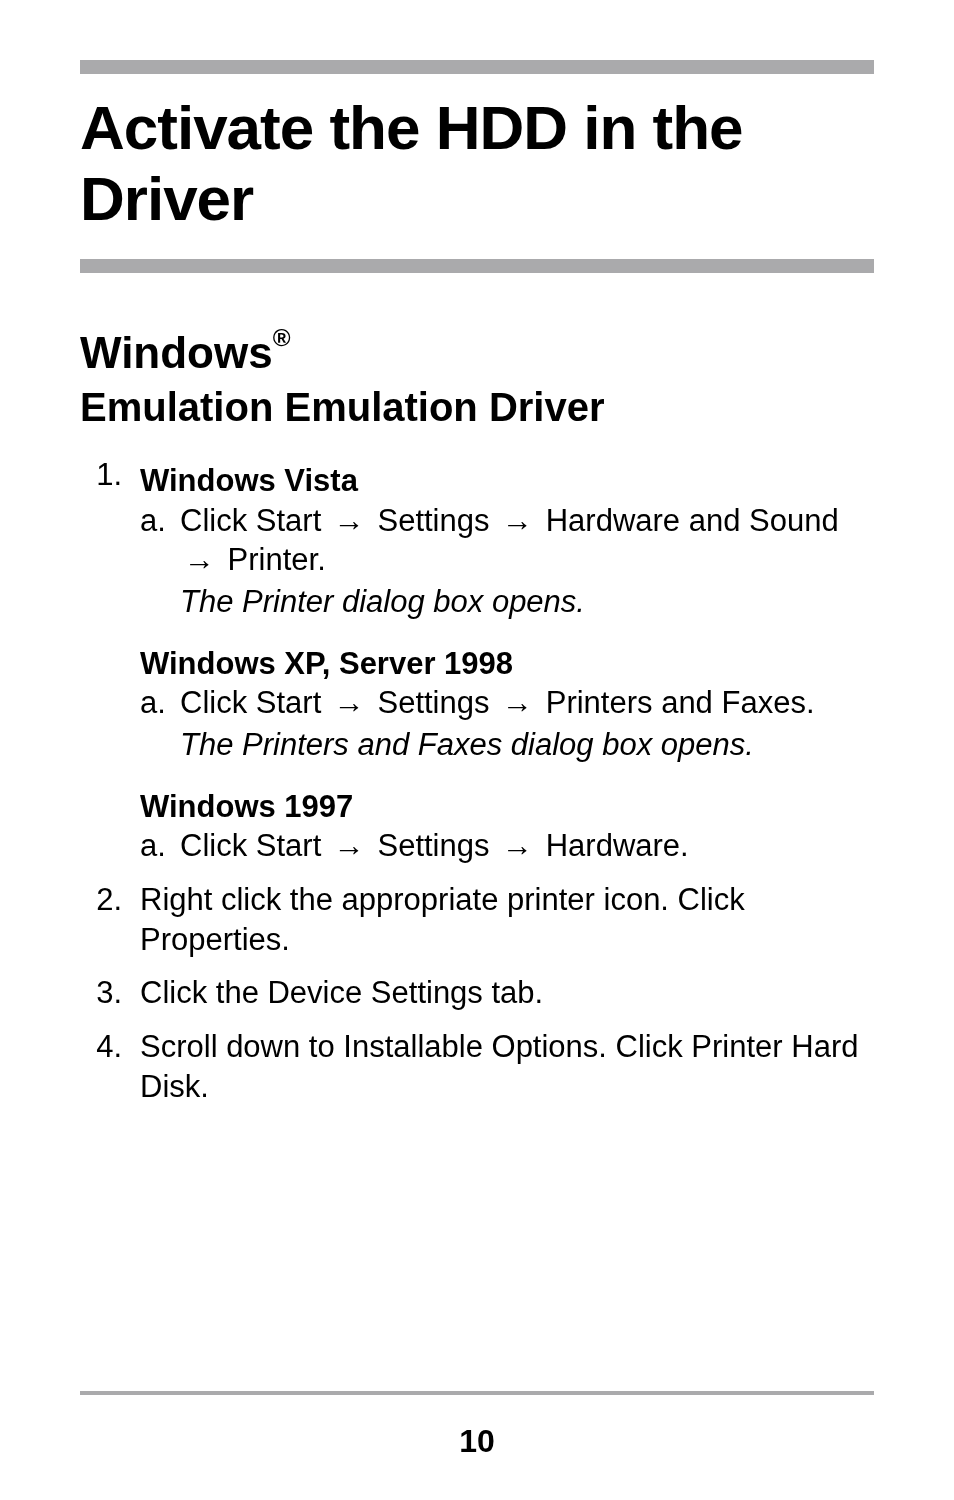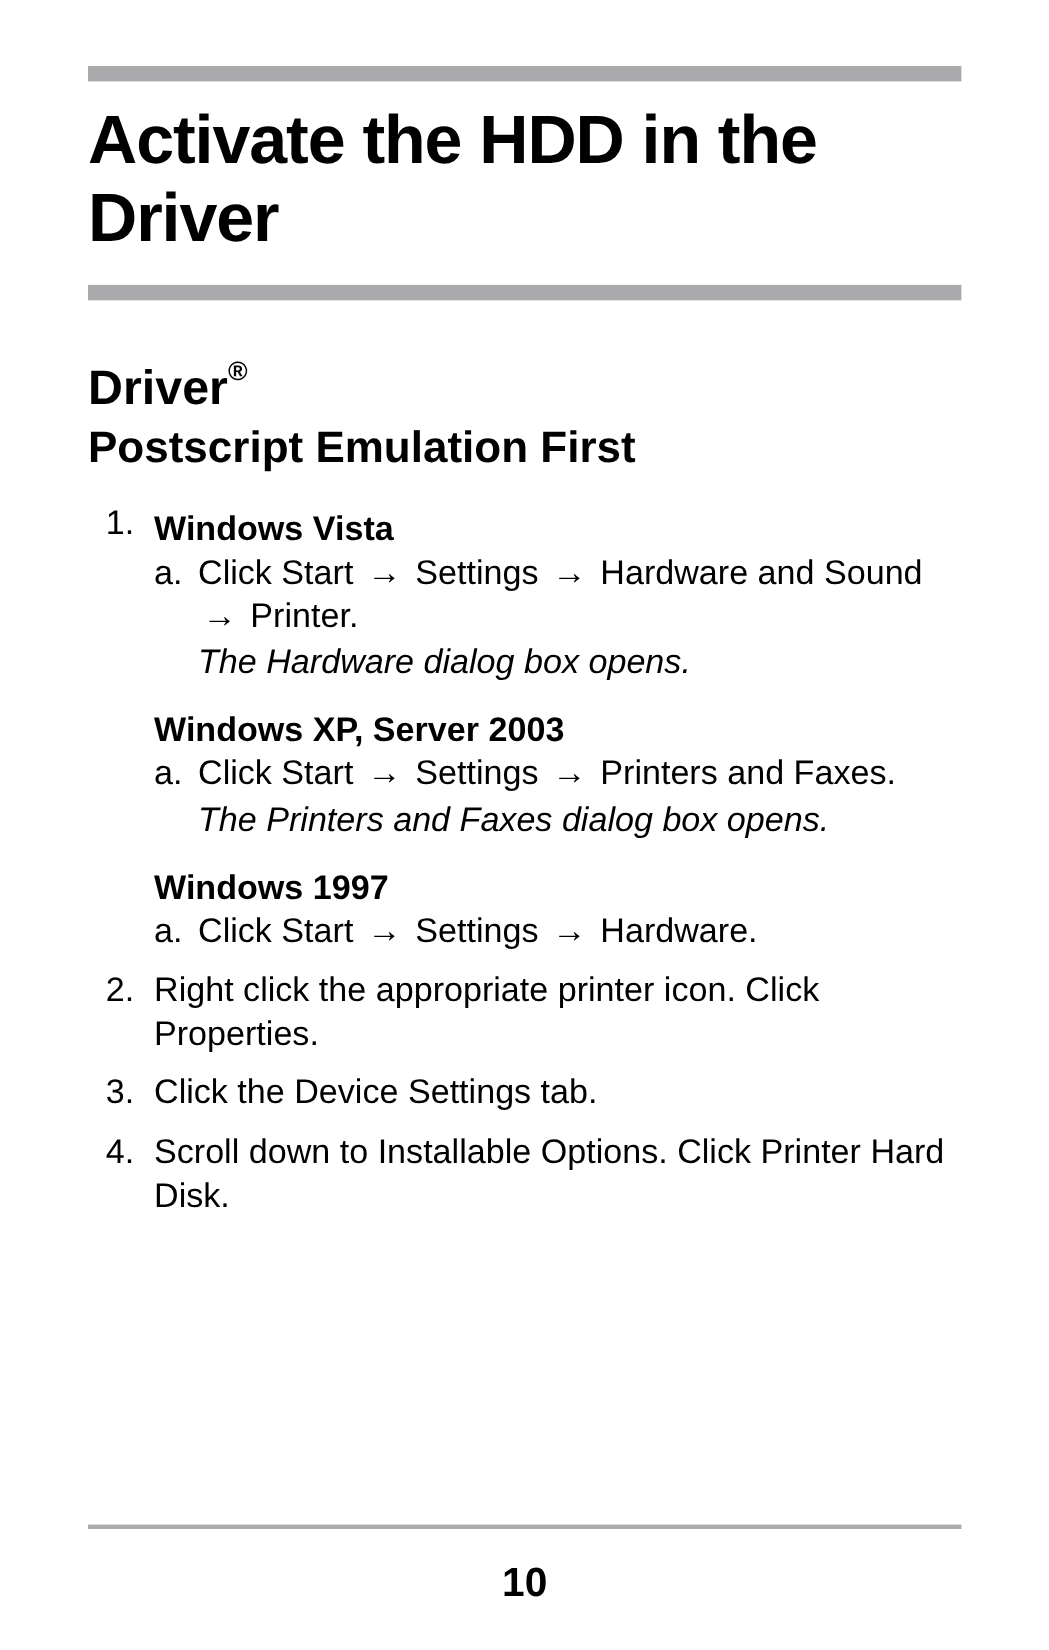--- a/index.html
+++ b/index.html
@@ -96,62 +96,62 @@
     }
     .arrow {
       display: inline-block;
       padding: 0 4px;
     }
     .footer {
       margin-top: auto;
     }
     .pagenum {
       text-align: center;
-      font-size: 37px;
+      font-size: 32px;
       font-weight: bold;
       margin-top: 28px;
     }
   </style>
 </head>
 <body>
 
 <div class="page">
 
   <div class="hr-thick"></div>
 
   <h1 class="title">Activate the HDD in the  Driver</h1>
 
   <div class="hr-thick"></div>
 
   <div class="section-h1">
-    <span>Driver</span><span class="sup">®</span>
+    <span>Windows</span><span class="sup">®</span>
   </div>
 
-  <div class="section-h2">Postscript Emulation First</div>
+  <div class="section-h2">Emulation Emulation Driver</div>
 
   <div class="content">
     <ol class="main">
 
       <li>
         <div class="num">1.</div>
         <div class="body">
 
           <div class="sub-block">
             <div class="sub-head">Windows Vista</div>
             <div class="sub-line">
               <div class="mark">a.</div>
               <div class="txt">
                 <span>Click Start </span><span class="arrow">→</span><span>  Settings </span><span class="arrow">→</span><span>  Hardware and Sound </span><span class="arrow">→</span><span>  Printer.</span>
               </div>
             </div>
-            <div class="italic">The Hardware dialog box opens.</div>
+            <div class="italic">The Printer dialog box opens.</div>
           </div>
 
           <div class="sub-block-2">
-            <div class="sub-head">Windows XP, Server 2003</div>
+            <div class="sub-head">Windows XP, Server 1998</div>
             <div class="sub-line">
               <div class="mark">a.</div>
               <div class="txt">
                 <span>Click Start </span><span class="arrow">→</span><span>  Settings </span><span class="arrow">→</span><span>  Printers and Faxes.</span>
               </div>
             </div>
             <div class="italic">The Printers and Faxes dialog box opens.</div>
           </div>
 
           <div class="sub-block-2">

